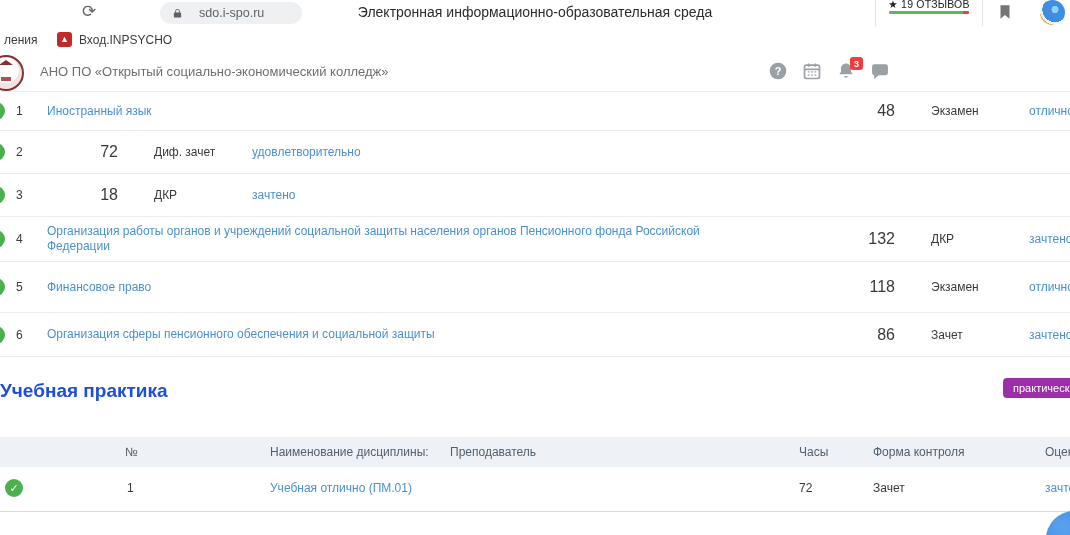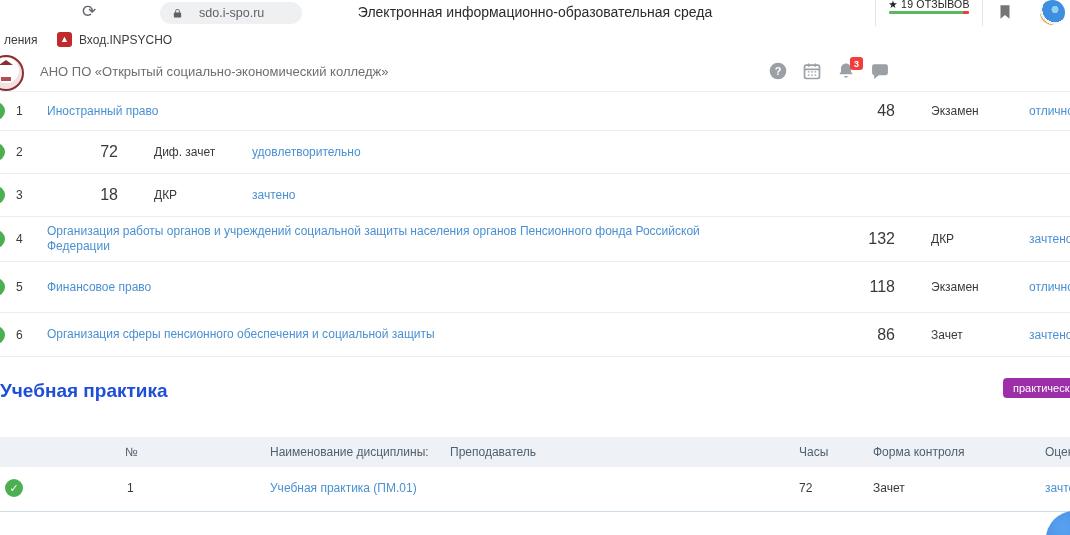--- a/index.html
+++ b/index.html
@@ -147,21 +147,21 @@
           </svg>
       </span>
     </div>
   </div>
 
   <div class="courses">
     <div class="course-row">
       <span class="check">✓</span>
       <span class="cr-num">1</span>
       <span class="cr-name">
-          <span>Иностранный право</span>
+          <span>Иностранный язык</span>
         </span>
       <span class="cr-hours">48</span>
       <span class="cr-control">Экзамен</span>
       <span class="cr-grade">отлично</span>
     </div>
     <div class="course-row">
       <span class="check">✓</span>
       <span class="cr-num">2</span>
       <span class="cr-hours">72</span>
       <span class="cr-control">Диф. зачет</span>
@@ -216,20 +216,20 @@
     <span class="col-name">Наименование дисциплины:</span>
     <span class="col-teacher">Преподаватель</span>
     <span class="col-hours">Часы</span>
     <span class="col-control">Форма контроля</span>
     <span class="col-grade">Оценка</span>
   </div>
 
   <div class="ptable-row">
     <span class="check check-full pcheck">✓</span>
     <span class="cell v-num">1</span>
-    <span class="cell v-name link">Учебная практика (ПМ.01)</span>
+    <span class="cell v-name link">Учебная отлично (ПМ.01)</span>
     <span class="cell v-hours">72</span>
     <span class="cell v-control">Зачет</span>
     <span class="cell v-grade link">зачтено</span>
   </div>
 
   <span class="fab"></span>
 </div>
 
 </body></html>

